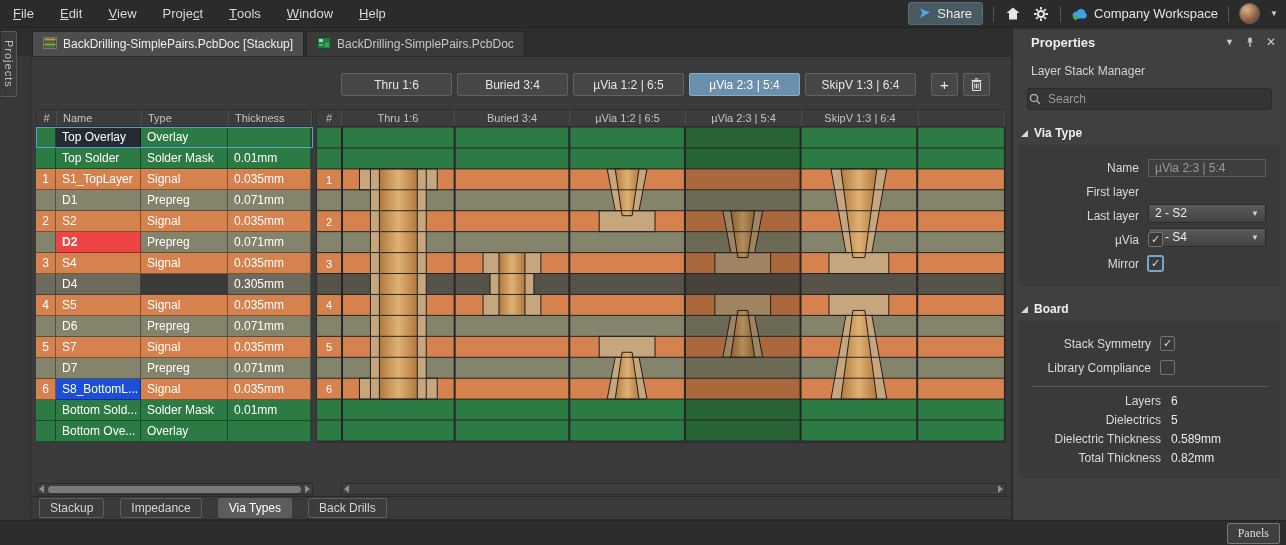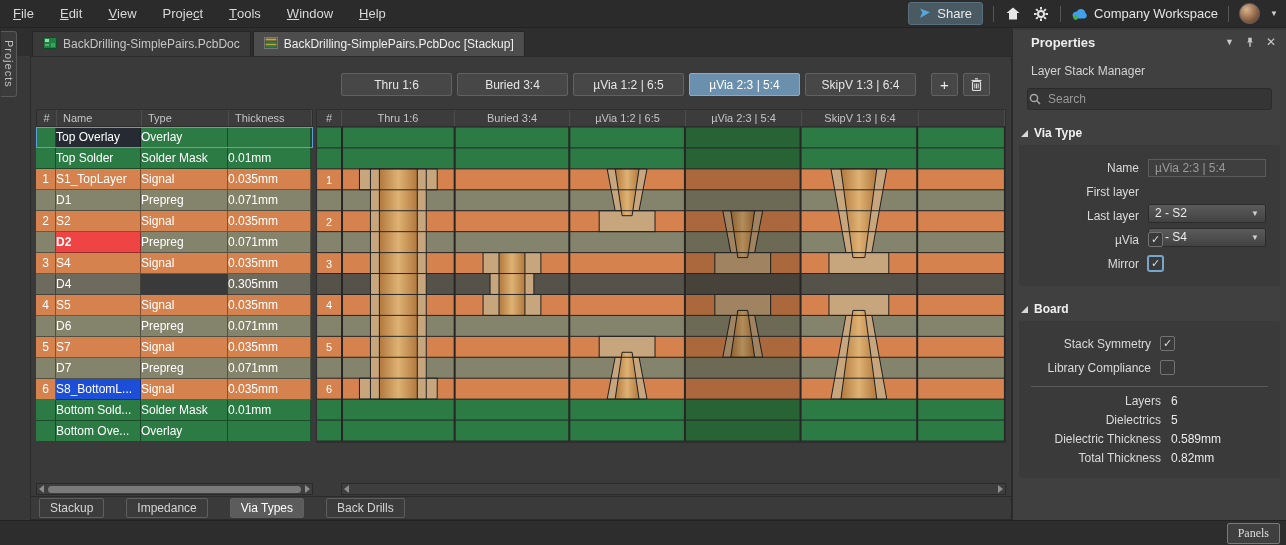--- a/index.html
+++ b/index.html
@@ -30,40 +30,40 @@
   .via-btn.selected{background:#6b90ad;border-color:#88abc6;color:#ffffff;}
   .tool-btn{width:27px;height:23px;background:#474747;border:1px solid #616161;border-radius:2px;color:#eee;font-size:15px;display:flex;align-items:center;justify-content:center;box-sizing:border-box;}
   .tool-btn.first{margin-left:10px;}
 
   
   .ltable{position:absolute;left:5px;top:52px;width:277px;}
   .lt-head,.x-head{display:flex;height:18px;background:#3c3c3c;border:1px solid #2e2e2e;box-sizing:border-box;}
   .hcell{font-size:11px;color:#c4c4c4;display:flex;align-items:center;padding-left:6px;border-right:1px solid #4d4d4d;box-sizing:border-box;overflow:hidden;white-space:nowrap;}
   .hcell.center{justify-content:center;padding-left:0;}
   .lt-row{display:flex;height:21px;position:relative;}
-  .cell{box-sizing:border-box;border-right:1px solid rgba(0,0,0,.38);border-bottom:1px solid rgba(0,0,0,.38);display:flex;align-items:center;font-size:12px;color:#fff;overflow:hidden;white-space:nowrap;}
+  .cell{box-sizing:border-box;border-right:1px solid rgba(0,0,0,.38);border-bottom:1px solid rgba(0,0,0,.38);display:flex;align-items:center;padding-left:6px;font-size:12px;color:#fff;overflow:hidden;white-space:nowrap;}
   .cell.num{justify-content:center;padding-left:0;}
   .lt-row.selected{outline:1px solid #5a9fd6;outline-offset:-1px;z-index:2;}
   .lt-row.selected .cell.name{background:#262b33 !important;}
 
   
   .xsec{position:absolute;left:285px;top:52px;width:690px;}
   .xsvg{display:block;background:#3a3a3a;border:1px solid #2e2e2e;border-top:none;box-sizing:border-box;}
 
   
   .hscroll{position:absolute;height:12px;background:#3e3e3e;border:1px solid #2a2a2a;display:flex;align-items:center;box-sizing:border-box;padding:0 2px;}
   .sb-arrow{width:0;height:0;border-top:4px solid transparent;border-bottom:4px solid transparent;}
   .sb-left{border-right:5px solid #8f8f8f;}
   .sb-right{border-left:5px solid #8f8f8f;}
   .sb-thumb{flex:1;height:7px;background:#7a7a7a;border-radius:4px;margin:0 4px;}
   .sb-track{flex:1;margin:0 4px;}
 
   
   .btab-strip{position:absolute;left:0;top:439px;width:980px;border-top:1px solid #2a2a2a;height:0;}
-  .btabs{position:absolute;left:8px;top:441px;display:flex;gap:22px;align-items:flex-end;}
+  .btabs{position:absolute;left:8px;top:441px;display:flex;gap:16px;align-items:flex-end;}
   .btab{height:20px;padding:0 10px;display:flex;align-items:center;background:#3c3c3c;border:1px solid #5e5e5e;border-radius:2px;color:#d5d5d5;font-size:12px;box-sizing:border-box;white-space:nowrap;}
   .btab.active{background:#5c5c5c;color:#fff;}
 
   
   .props{position:absolute;left:1012px;top:30px;width:274px;height:490px;background:#404040;border-left:1px solid #2a2a2a;box-sizing:border-box;}
   .props-head{height:24px;display:flex;align-items:center;padding:0 10px 0 18px;}
   .props-title{font-weight:bold;color:#ececec;font-size:13px;flex:1;}
   .props-icons{display:flex;align-items:center;gap:10px;color:#c9c9c9;}
   .props-sub{color:#d2d2d2;font-size:12px;margin:10px 18px 0;}
   .search{margin:10px 14px 0;height:20px;background:#353535;border:1px solid #2b2b2b;border-radius:3px;display:flex;align-items:center;padding:0 1px;gap:7px;}
@@ -138,38 +138,38 @@
         <span>Company Workspace</span>
       </div>
       <div class="mb-sep"></div>
       <div class="avatar"></div>
       <span class="caret-down">▼</span>
     </div>
   </div>
 
   <div class="tabbar">
       <div id="doc-tabs" style="display:flex;gap:2px;align-items:flex-end;">
-        <div class="doctab">
-          <span><svg width="14" height="12" viewBox="0 0 14 12">
-              <rect x="0.5" y="0.5" width="13" height="11" rx="1" fill="#1e7f41" stroke="#0f4a26"></rect>
-              <rect x="2" y="2" width="4" height="3" fill="#9fd4ae"></rect>
-              <rect x="8" y="6" width="4" height="4" fill="#35a65c"></rect>
-              <line x1="2" y1="8" x2="6" y2="8" stroke="#9fd4ae"></line>
-            </svg></span>
-          <span>BackDrilling-SimplePairs.PcbDoc</span>
-        </div>
         <div class="doctab active">
           <span><svg width="14" height="12" viewBox="0 0 14 12">
               <rect x="0.5" y="0.5" width="13" height="11" fill="#3c3c3c" stroke="#777"></rect>
               <rect x="1.5" y="1.5" width="11" height="2" fill="#c8a23c"></rect>
               <rect x="1.5" y="4.2" width="11" height="1.8" fill="#2d7b44"></rect>
               <rect x="1.5" y="6.6" width="11" height="1.8" fill="#c8a23c"></rect>
               <rect x="1.5" y="9" width="11" height="1.7" fill="#2d7b44"></rect>
             </svg></span>
           <span>BackDrilling-SimplePairs.PcbDoc [Stackup]</span>
+        </div>
+        <div class="doctab">
+          <span><svg width="14" height="12" viewBox="0 0 14 12">
+              <rect x="0.5" y="0.5" width="13" height="11" rx="1" fill="#1e7f41" stroke="#0f4a26"></rect>
+              <rect x="2" y="2" width="4" height="3" fill="#9fd4ae"></rect>
+              <rect x="8" y="6" width="4" height="4" fill="#35a65c"></rect>
+              <line x1="2" y1="8" x2="6" y2="8" stroke="#9fd4ae"></line>
+            </svg></span>
+          <span>BackDrilling-SimplePairs.PcbDoc</span>
         </div>
       </div>
     </div>
   <div class="vtab">Projects</div>
 
   <div class="doc">
     <div class="via-row" id="via-row">
         <div class="via-btn">Thru 1:6</div>
         <div class="via-btn">Buried 3:4</div>
         <div class="via-btn">µVia 1:2 | 6:5</div>

